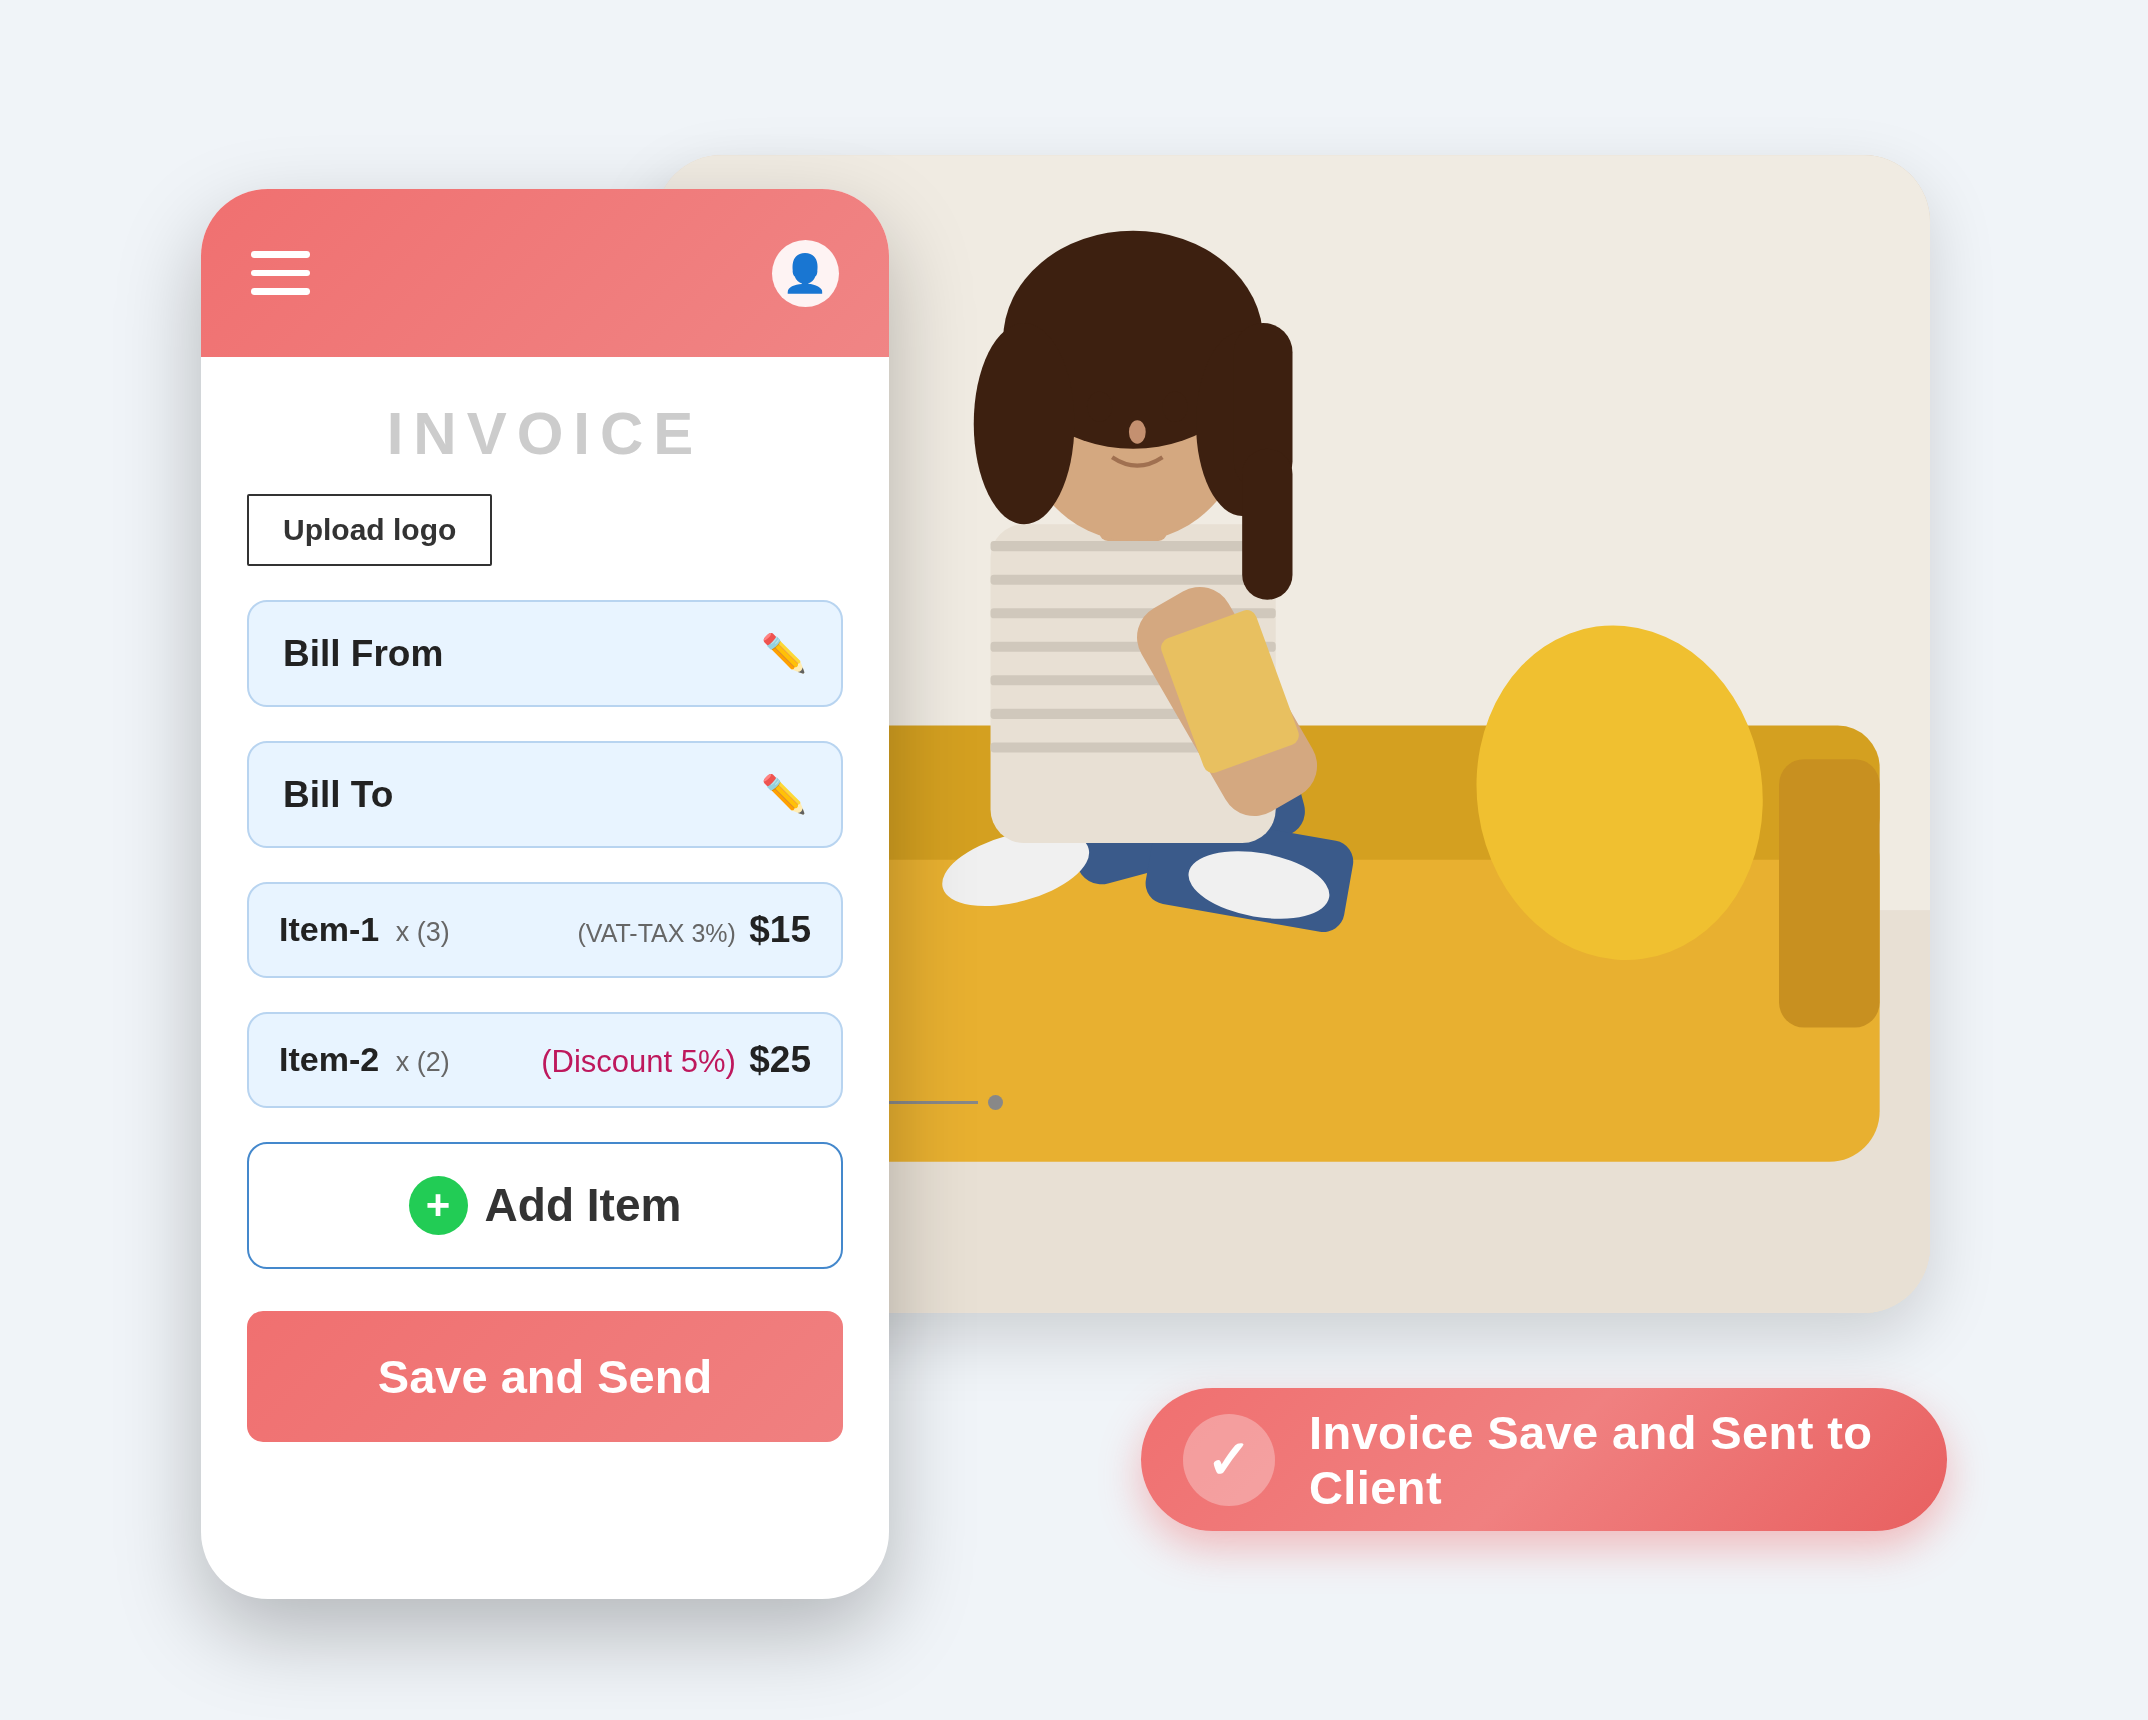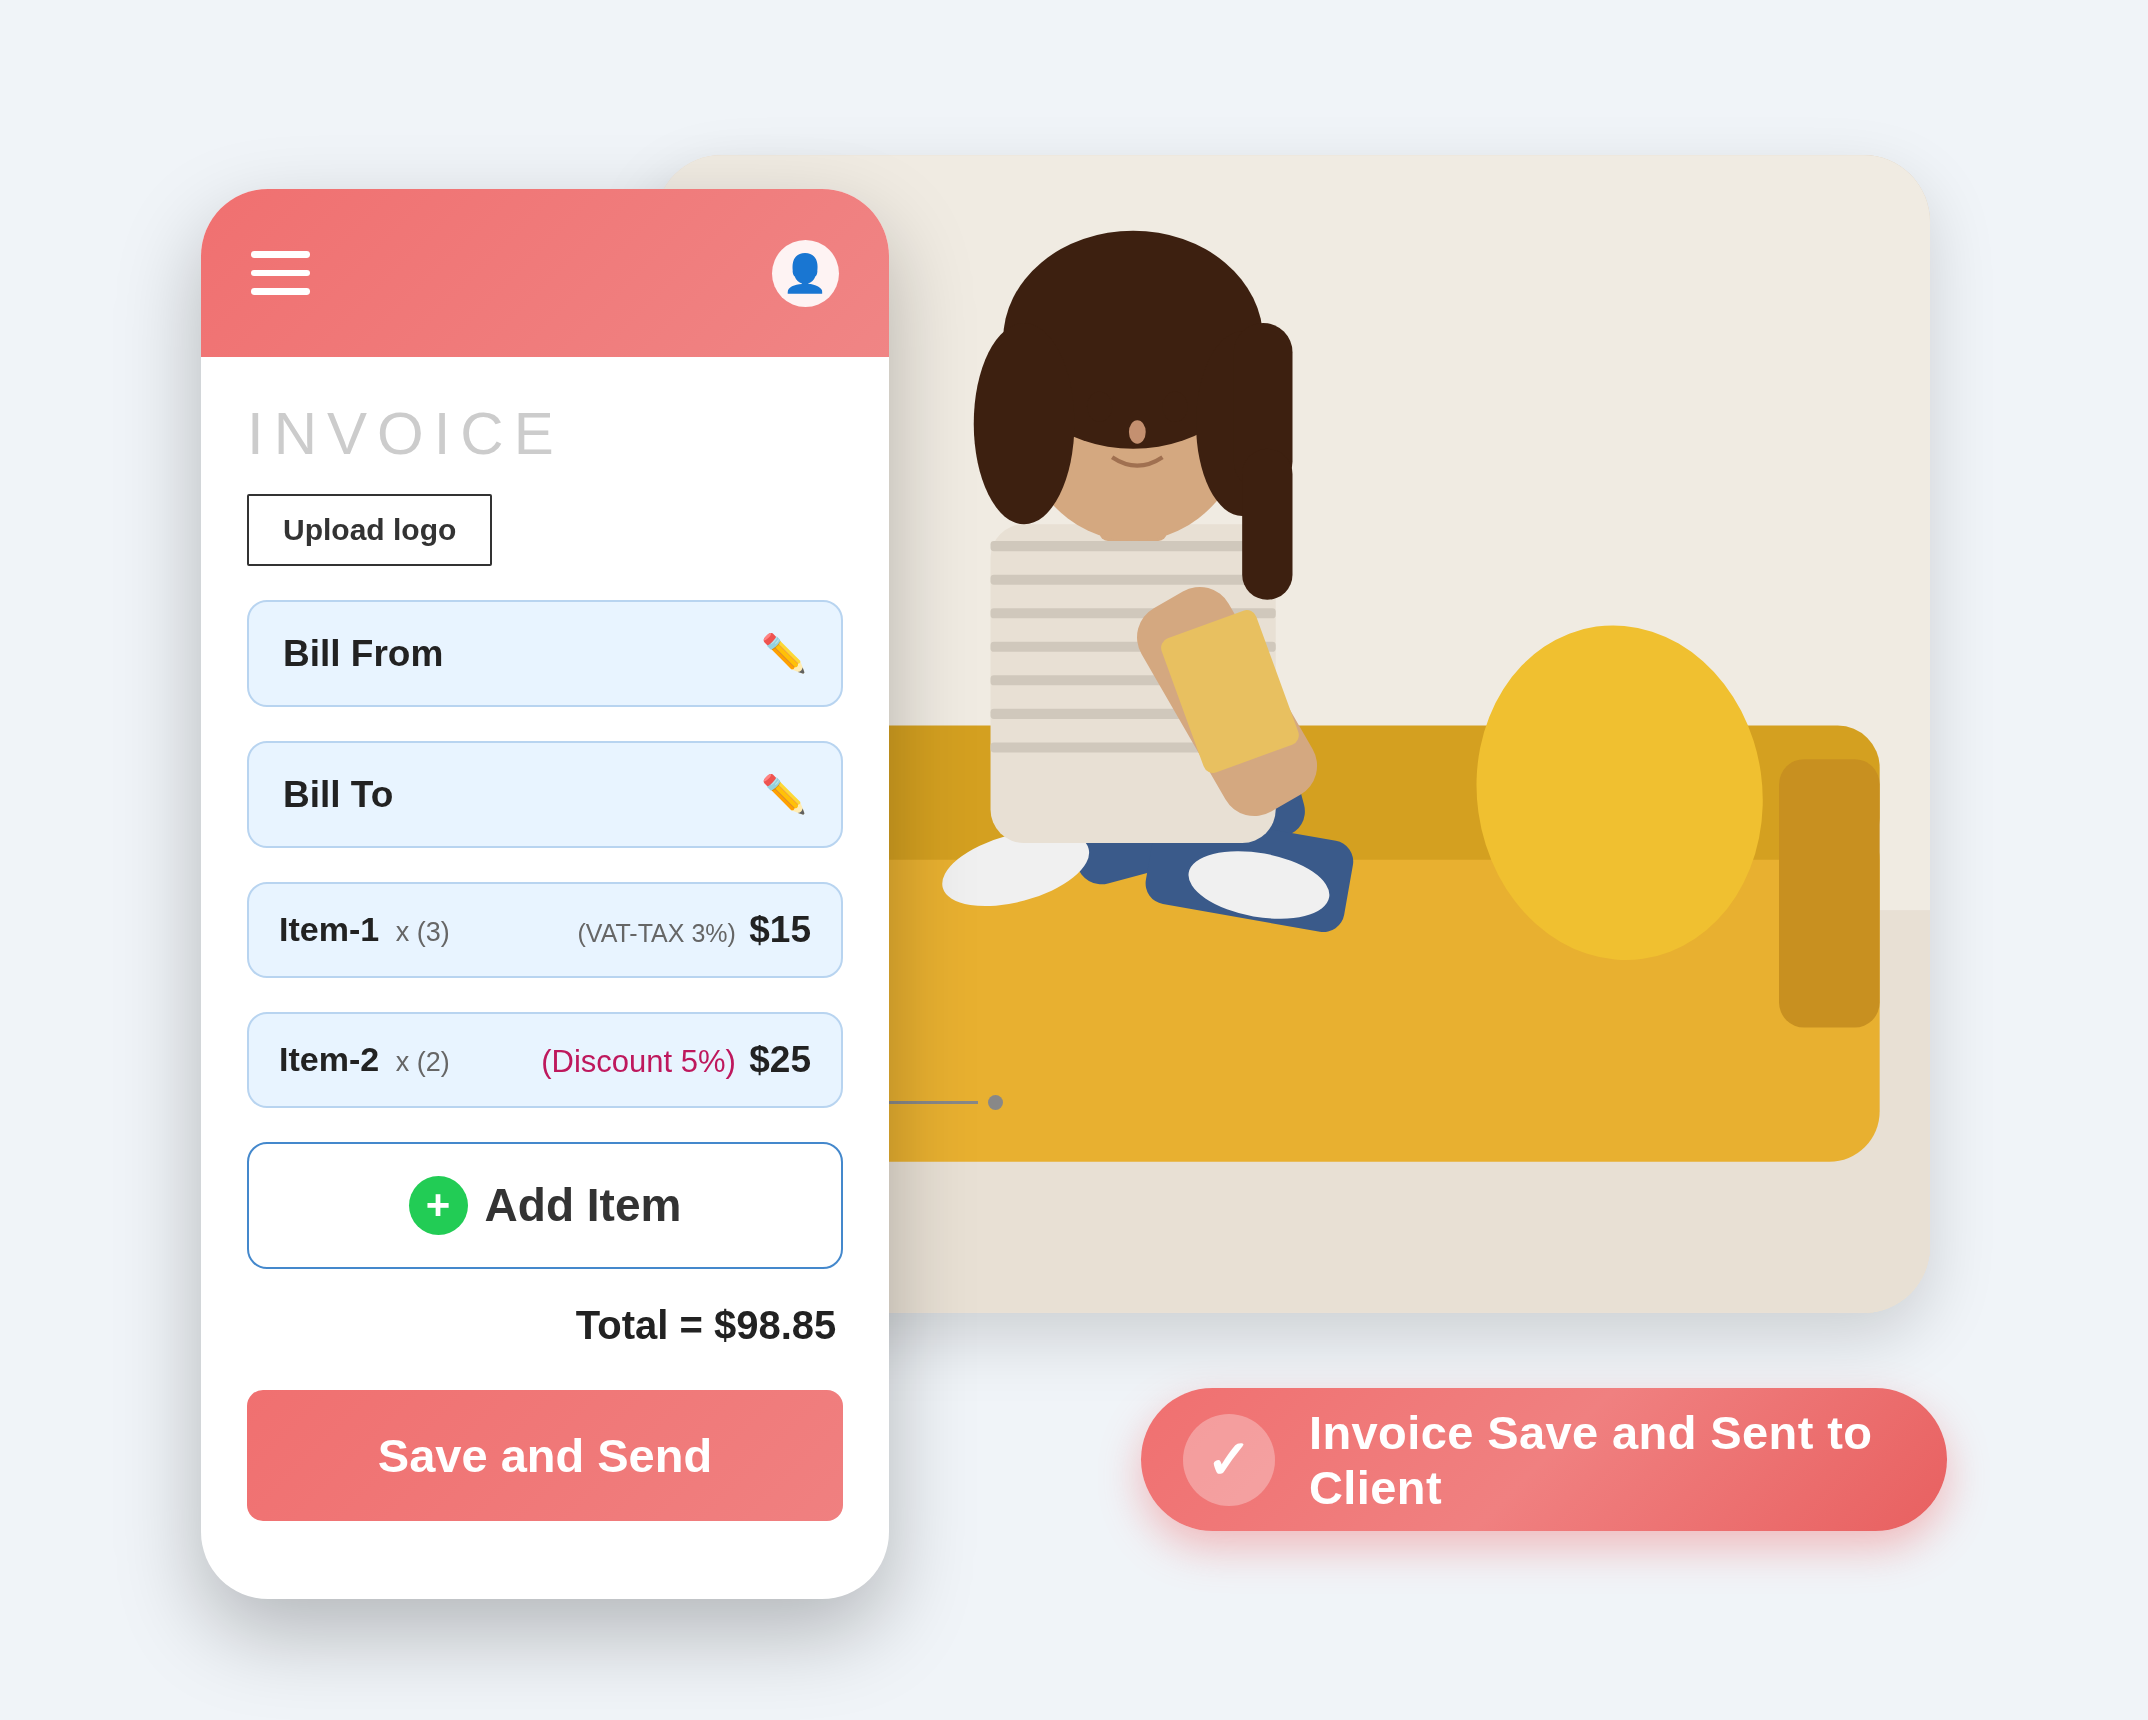--- a/index.html
+++ b/index.html
@@ -155,23 +155,23 @@
     
     .phone-body {
       padding: 42px 46px 50px;
       display: flex;
       flex-direction: column;
       gap: 34px;
       overflow: hidden;
     }
 
     .invoice-title {
-      text-align: left;
+      text-align: center;
       font-size: 60px;
-      font-weight: 400;
+      font-weight: 700;
       color: #cccccc;
       letter-spacing: 10px;
       margin-bottom: -8.4px;
     }
 
     .upload-logo-btn {
       display: inline-block;
       padding: 17px 34px;
       border: 2.5px solid #333;
       border-radius: 2px;
@@ -442,21 +442,20 @@
           <span class="item-discount">(Discount 5%)</span>
           <span class="item-price">$25</span>
         </div>
       </div>
 
       <button class="add-item-btn">
         <div class="add-icon">+</div>
         <span class="add-item-text">Add Item</span>
       </button>
 
-      <div class="total-row">Total = $98.85</div>
 
       <button class="save-send-btn">Save and Send</button>
 
     </div>
   </div>
 
   <div class="connector">
     <div class="connector-dot"></div>
     <div class="connector-line"></div>
     <div class="connector-dot"></div>

